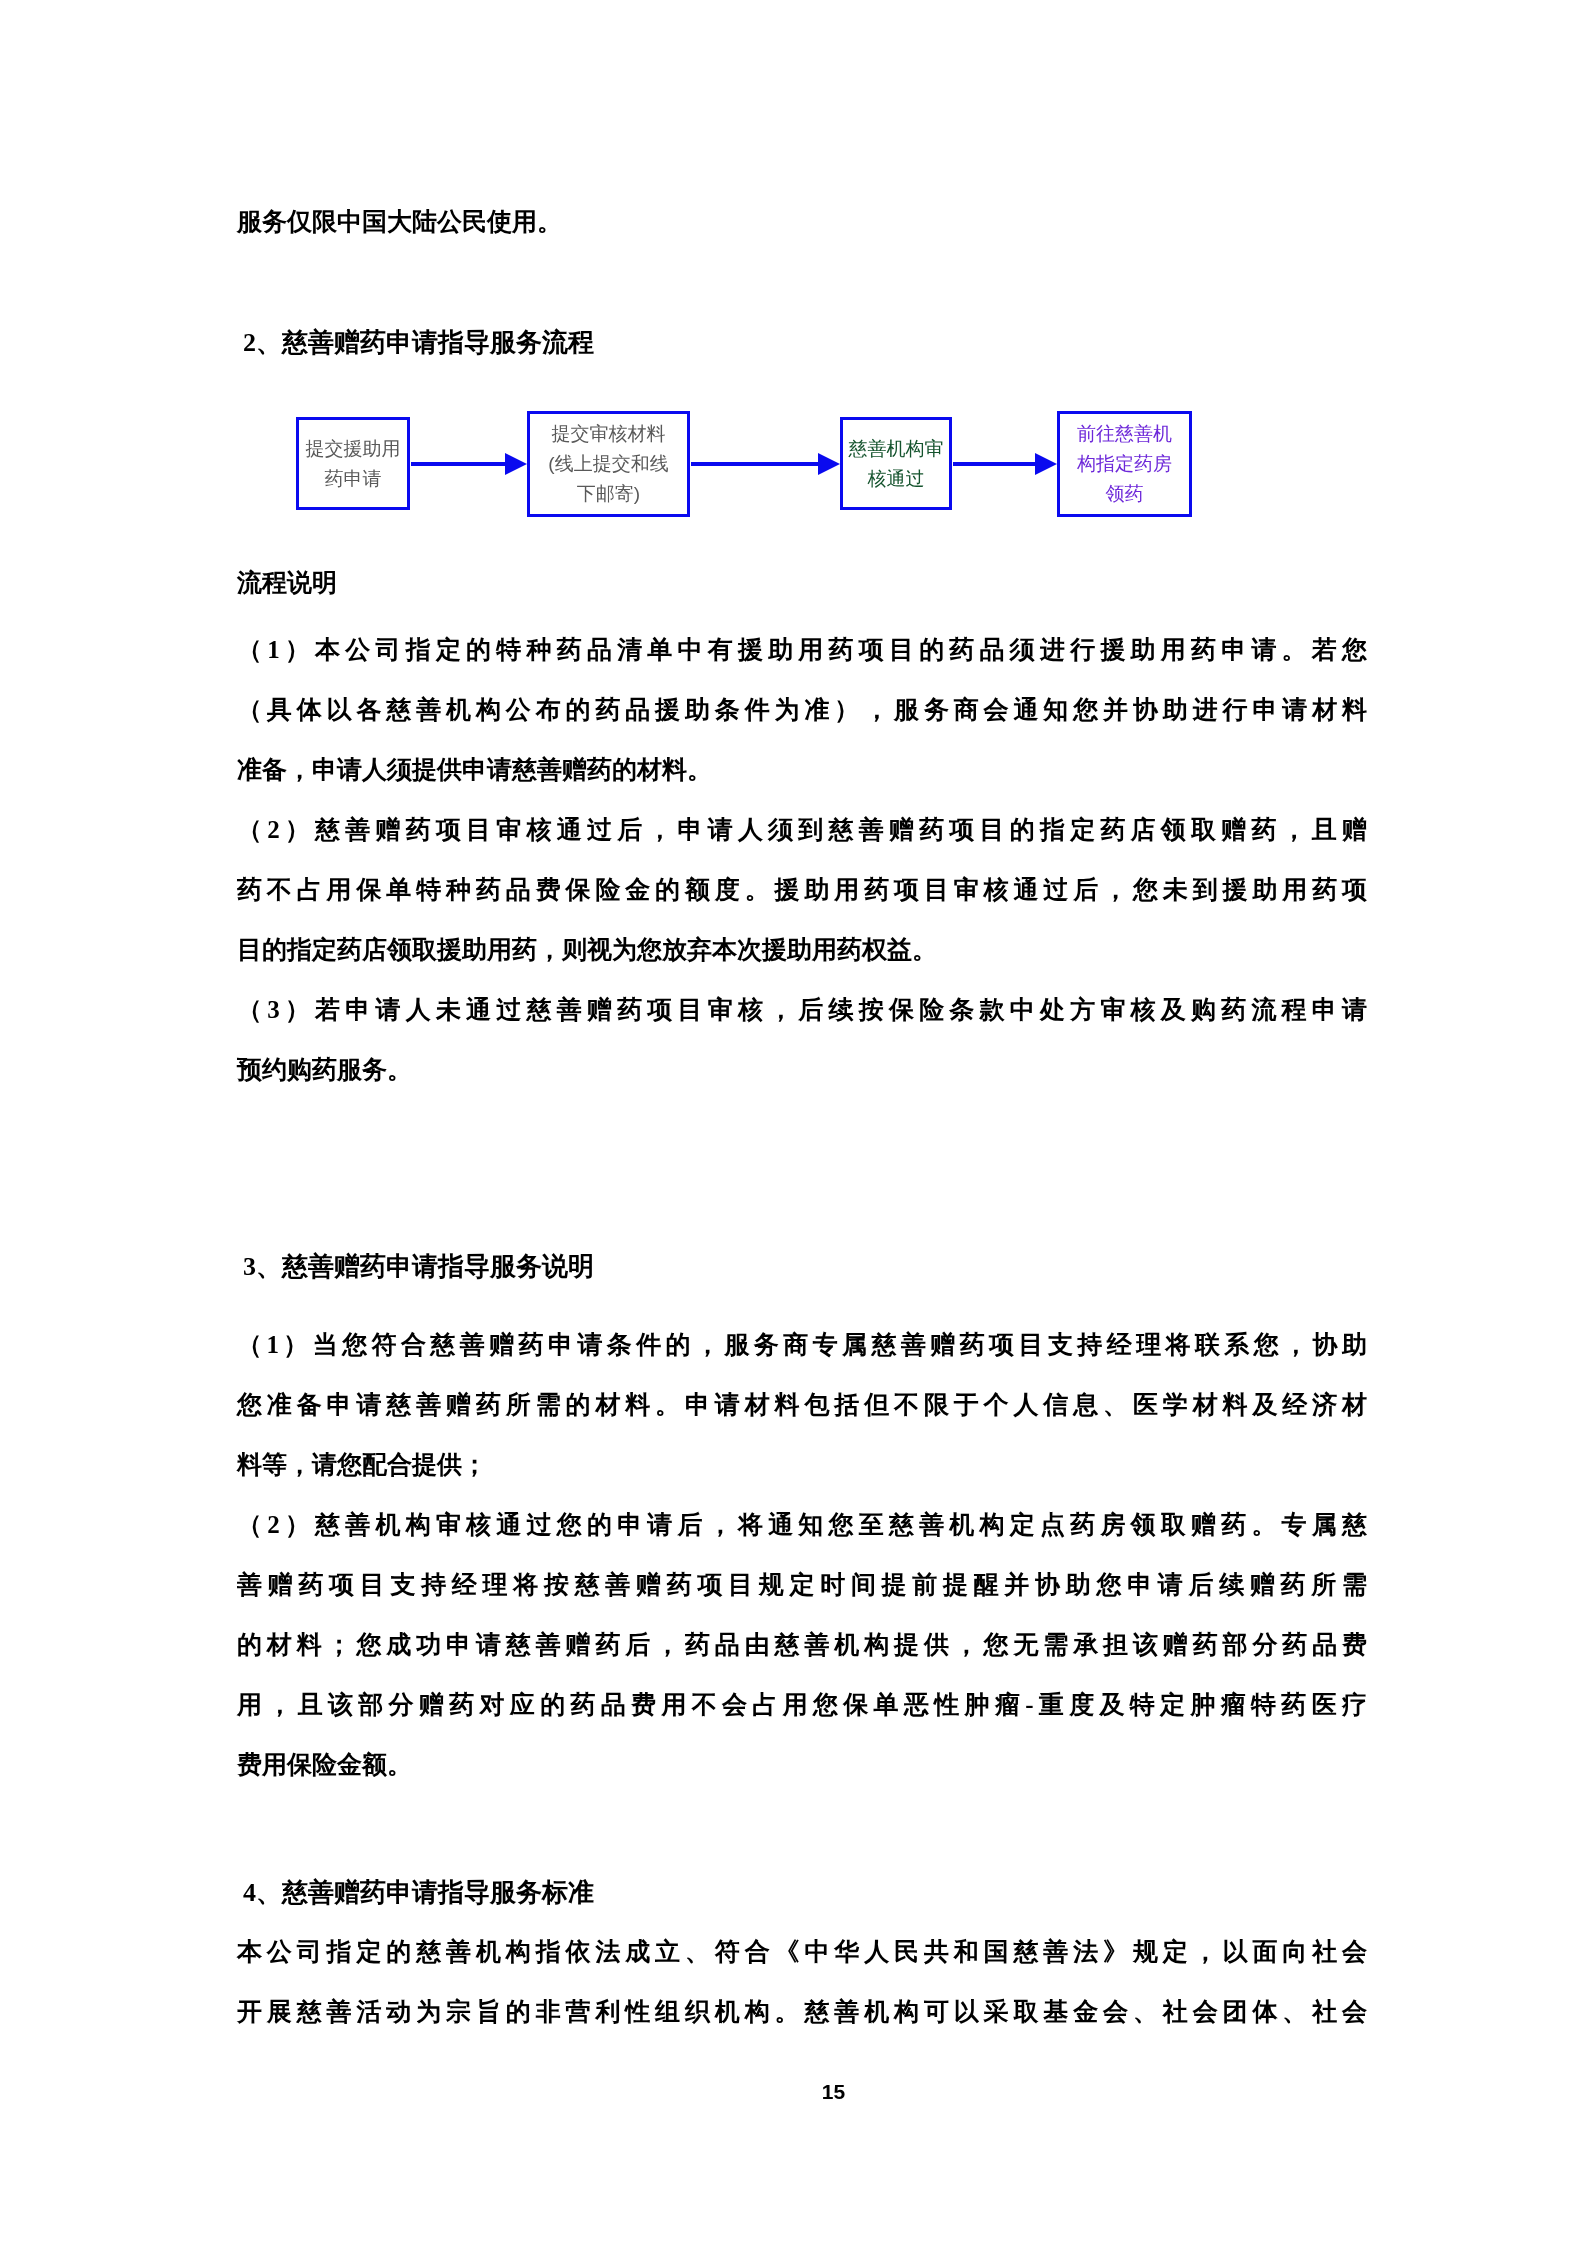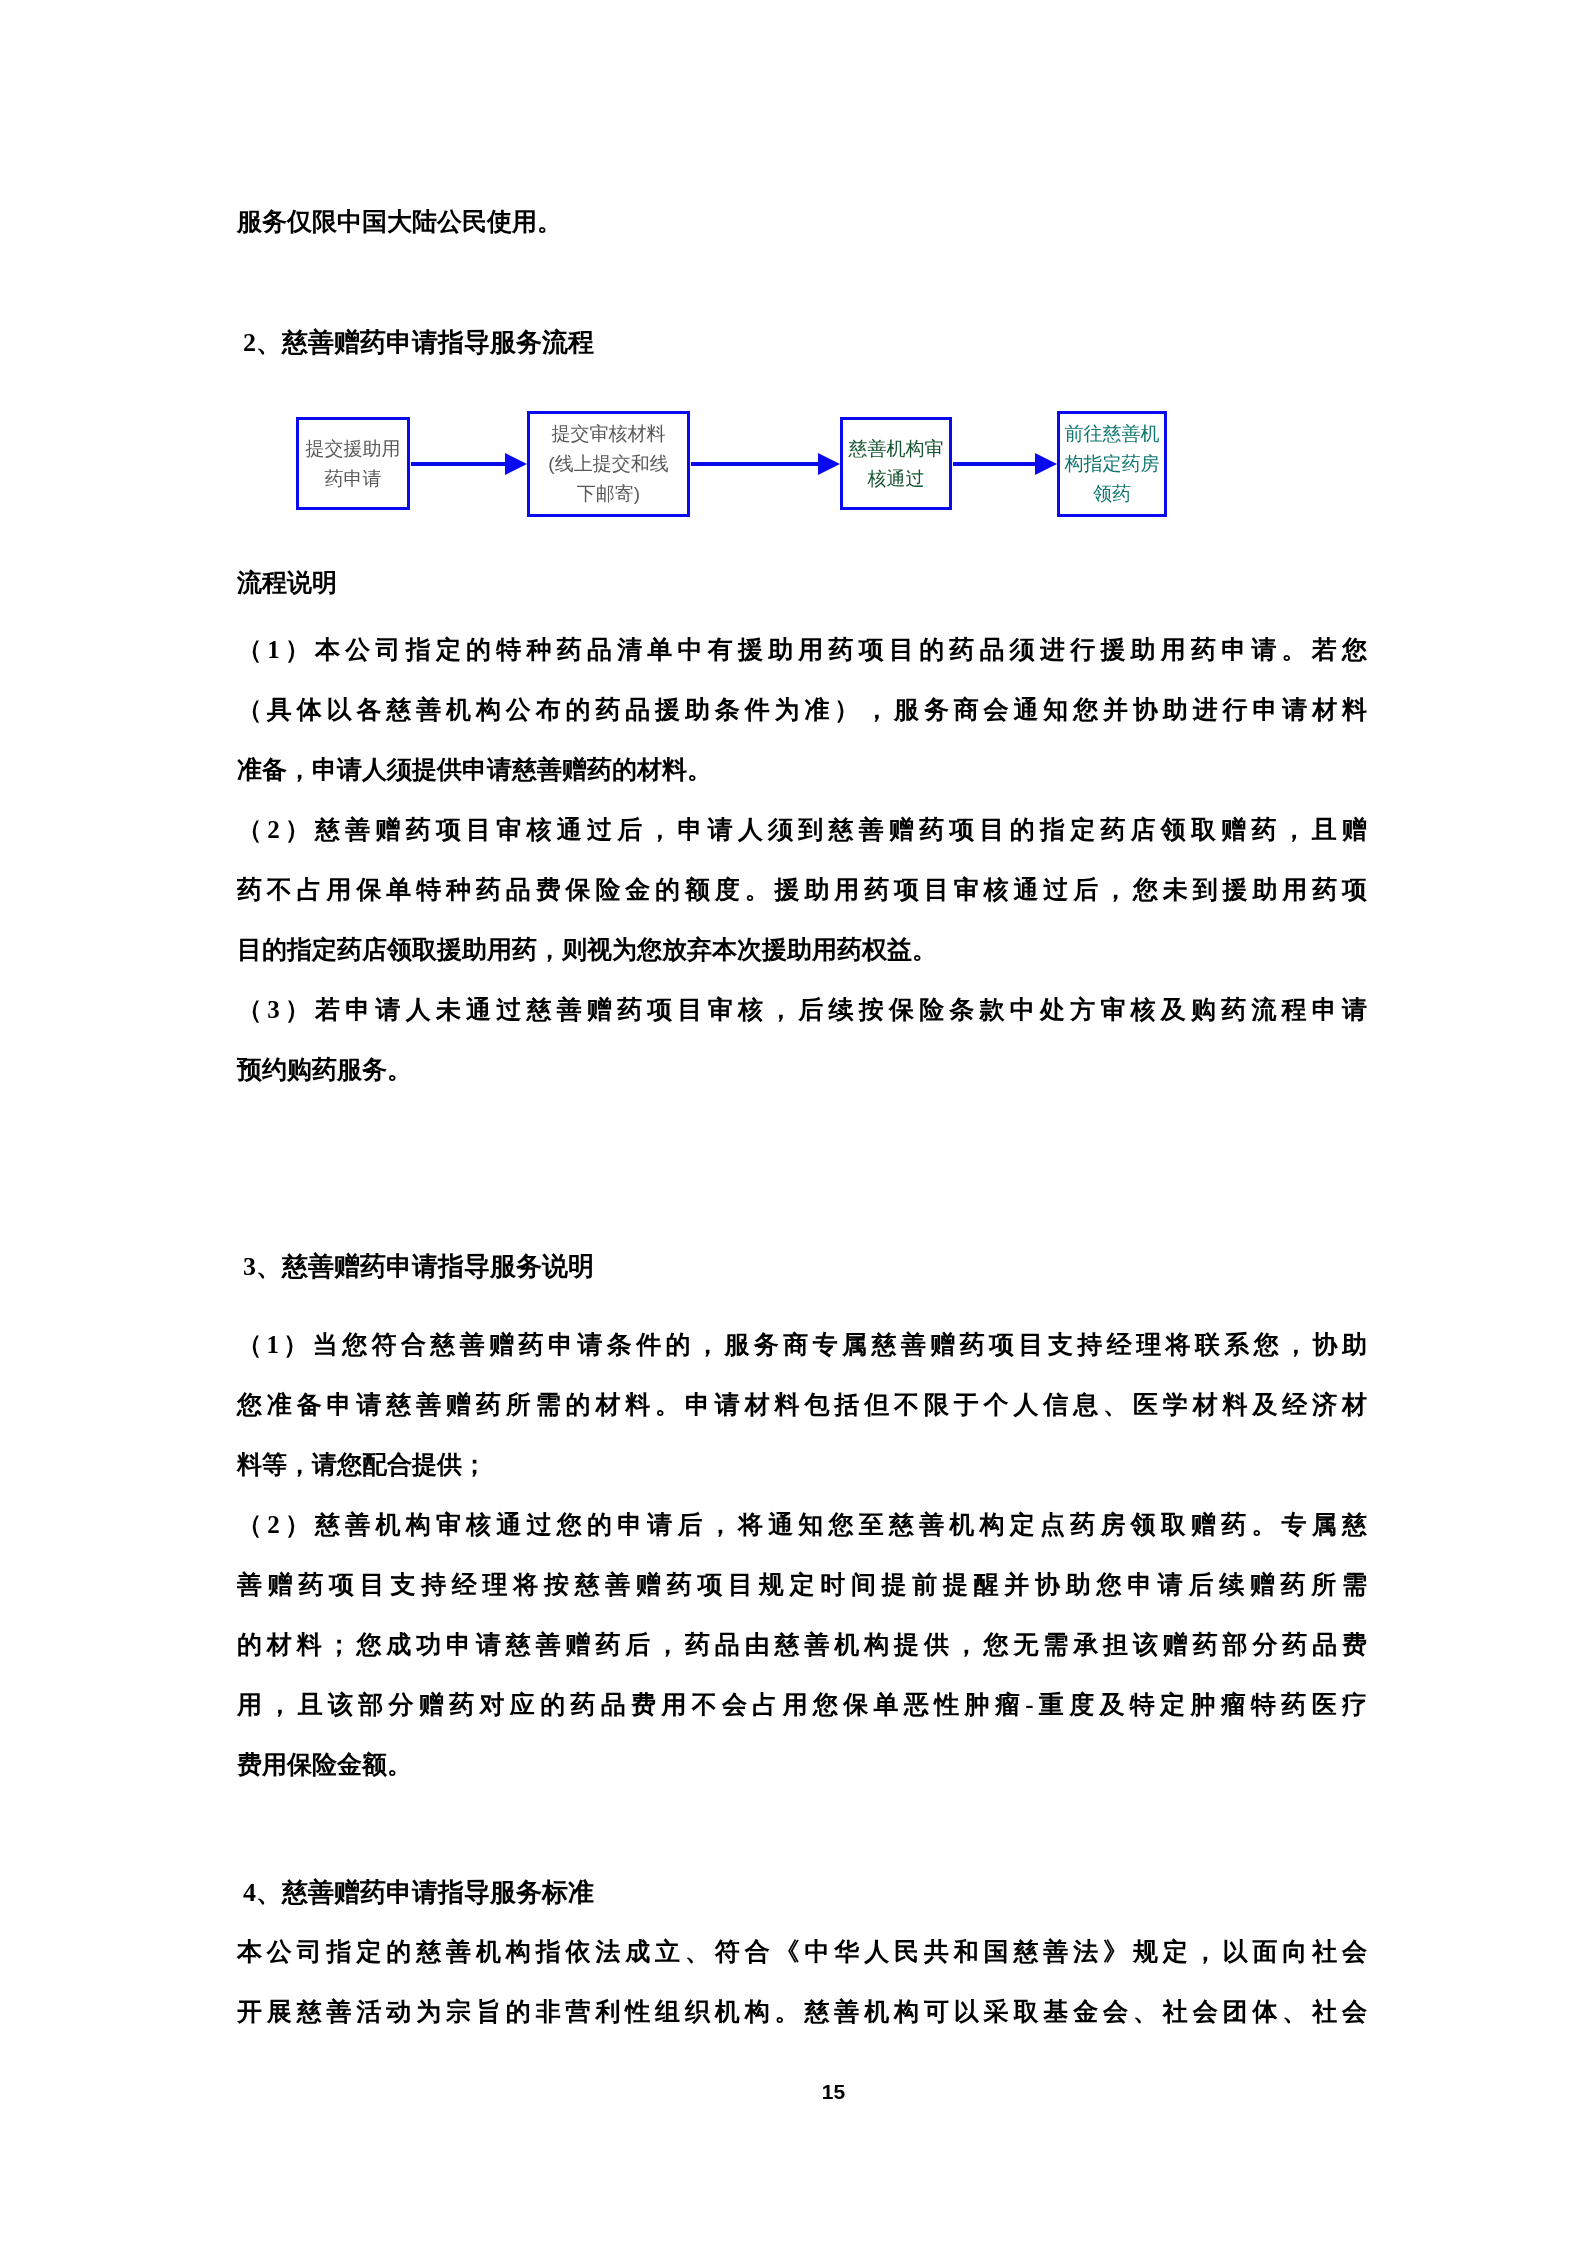--- a/index.html
+++ b/index.html
@@ -79,21 +79,21 @@
           <div>(线上提交和线</div>
           <div>下邮寄)</div>
         </div>
       </div>
       <div class="flow-box" style="left: 840px; top: 417px; width: 112px; height: 93px; border: 3px solid rgb(10, 10, 239); color: #14532d;">
         <div>
           <div>慈善机构审</div>
           <div>核通过</div>
         </div>
       </div>
-      <div class="flow-box" style="left: 1057px; top: 411px; width: 110px; height: 106px; border: 3px solid rgb(10, 10, 239); color: #0f766e;">
+      <div class="flow-box" style="left: 1057px; top: 411px; width: 135px; height: 106px; border: 3px solid rgb(10, 10, 239); color: #6d28d9;">
         <div>
           <div>前往慈善机</div>
           <div>构指定药房</div>
           <div>领药</div>
         </div>
       </div>
       <div class="arrow-bar" style="left: 411px; top: 462px; width: 96px; background: rgb(10, 10, 239);"></div>
       <div class="arrow-head" style="left: 505px; top: 453px; border-left: 22px solid rgb(10, 10, 239);"></div>
       <div class="arrow-bar" style="left: 691px; top: 462px; width: 129px; background: rgb(10, 10, 239);"></div>
       <div class="arrow-head" style="left: 818px; top: 453px; border-left: 22px solid rgb(10, 10, 239);"></div>

